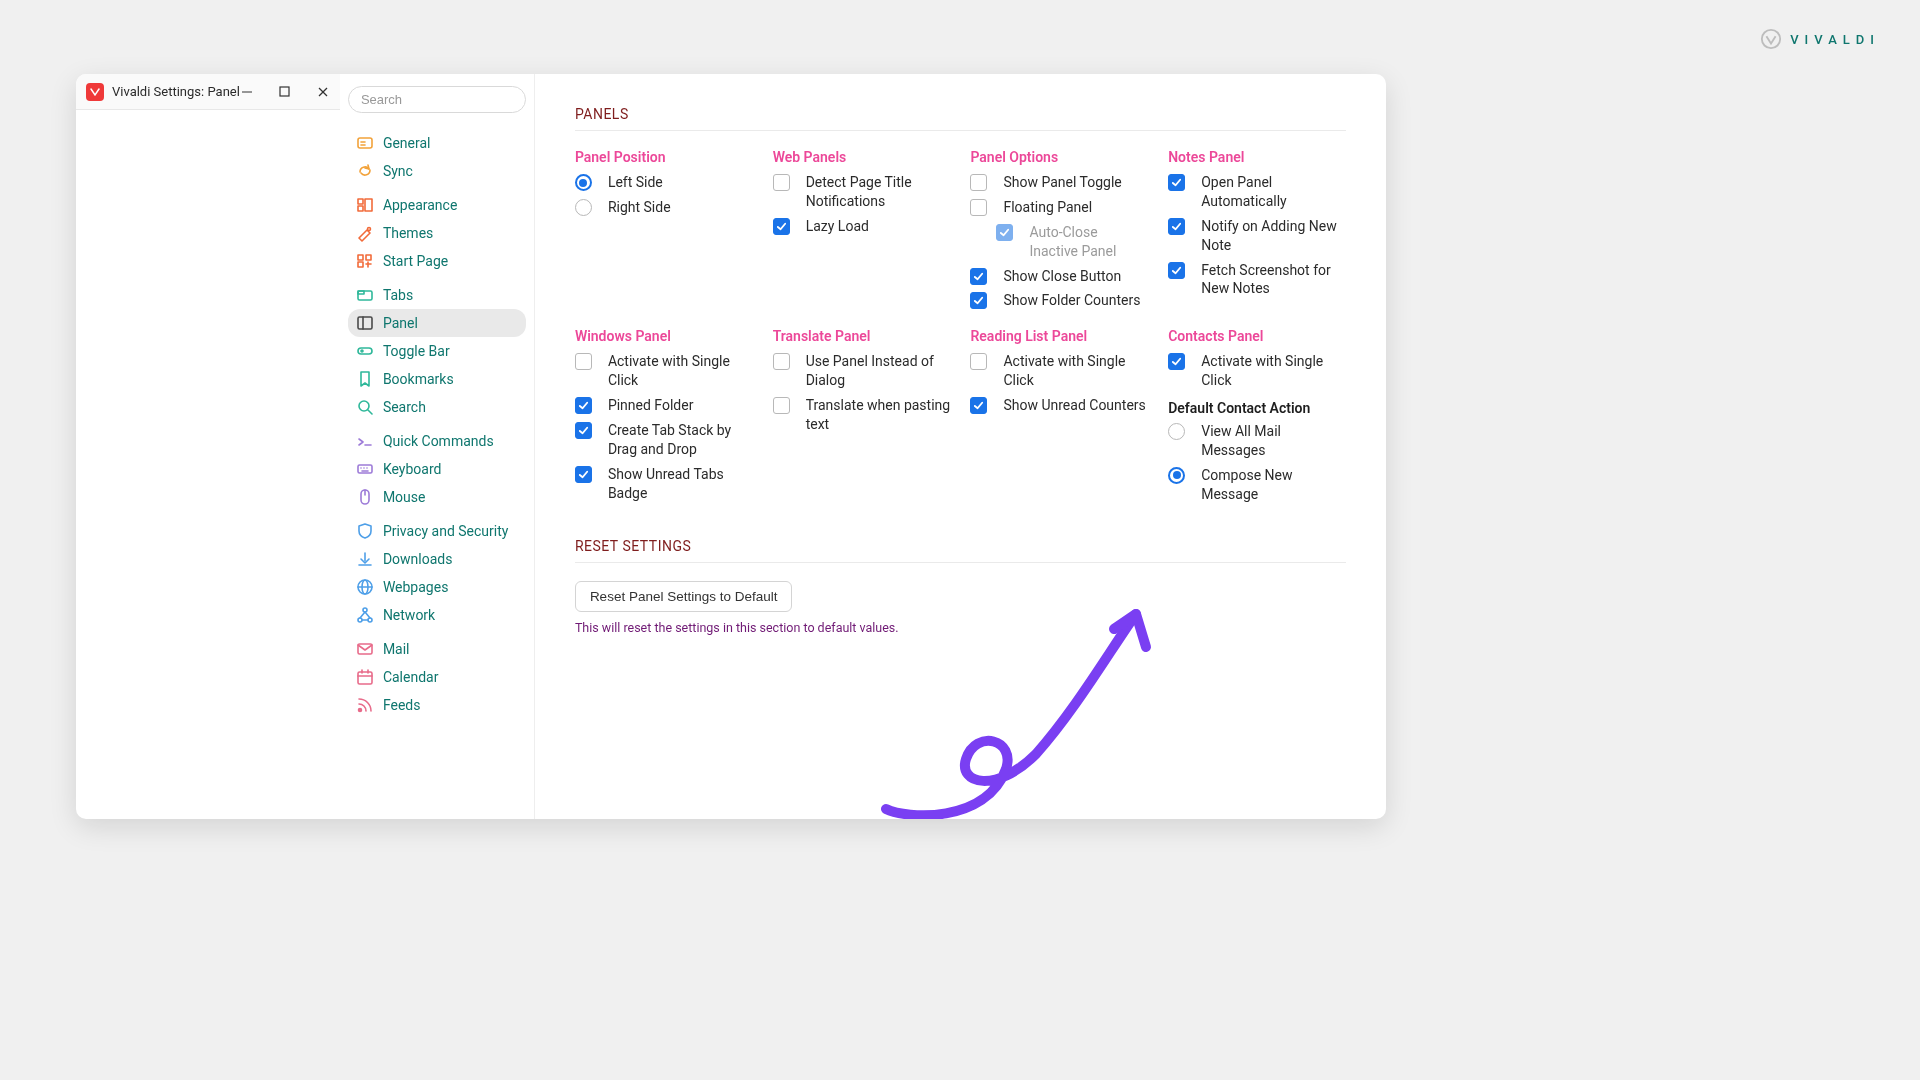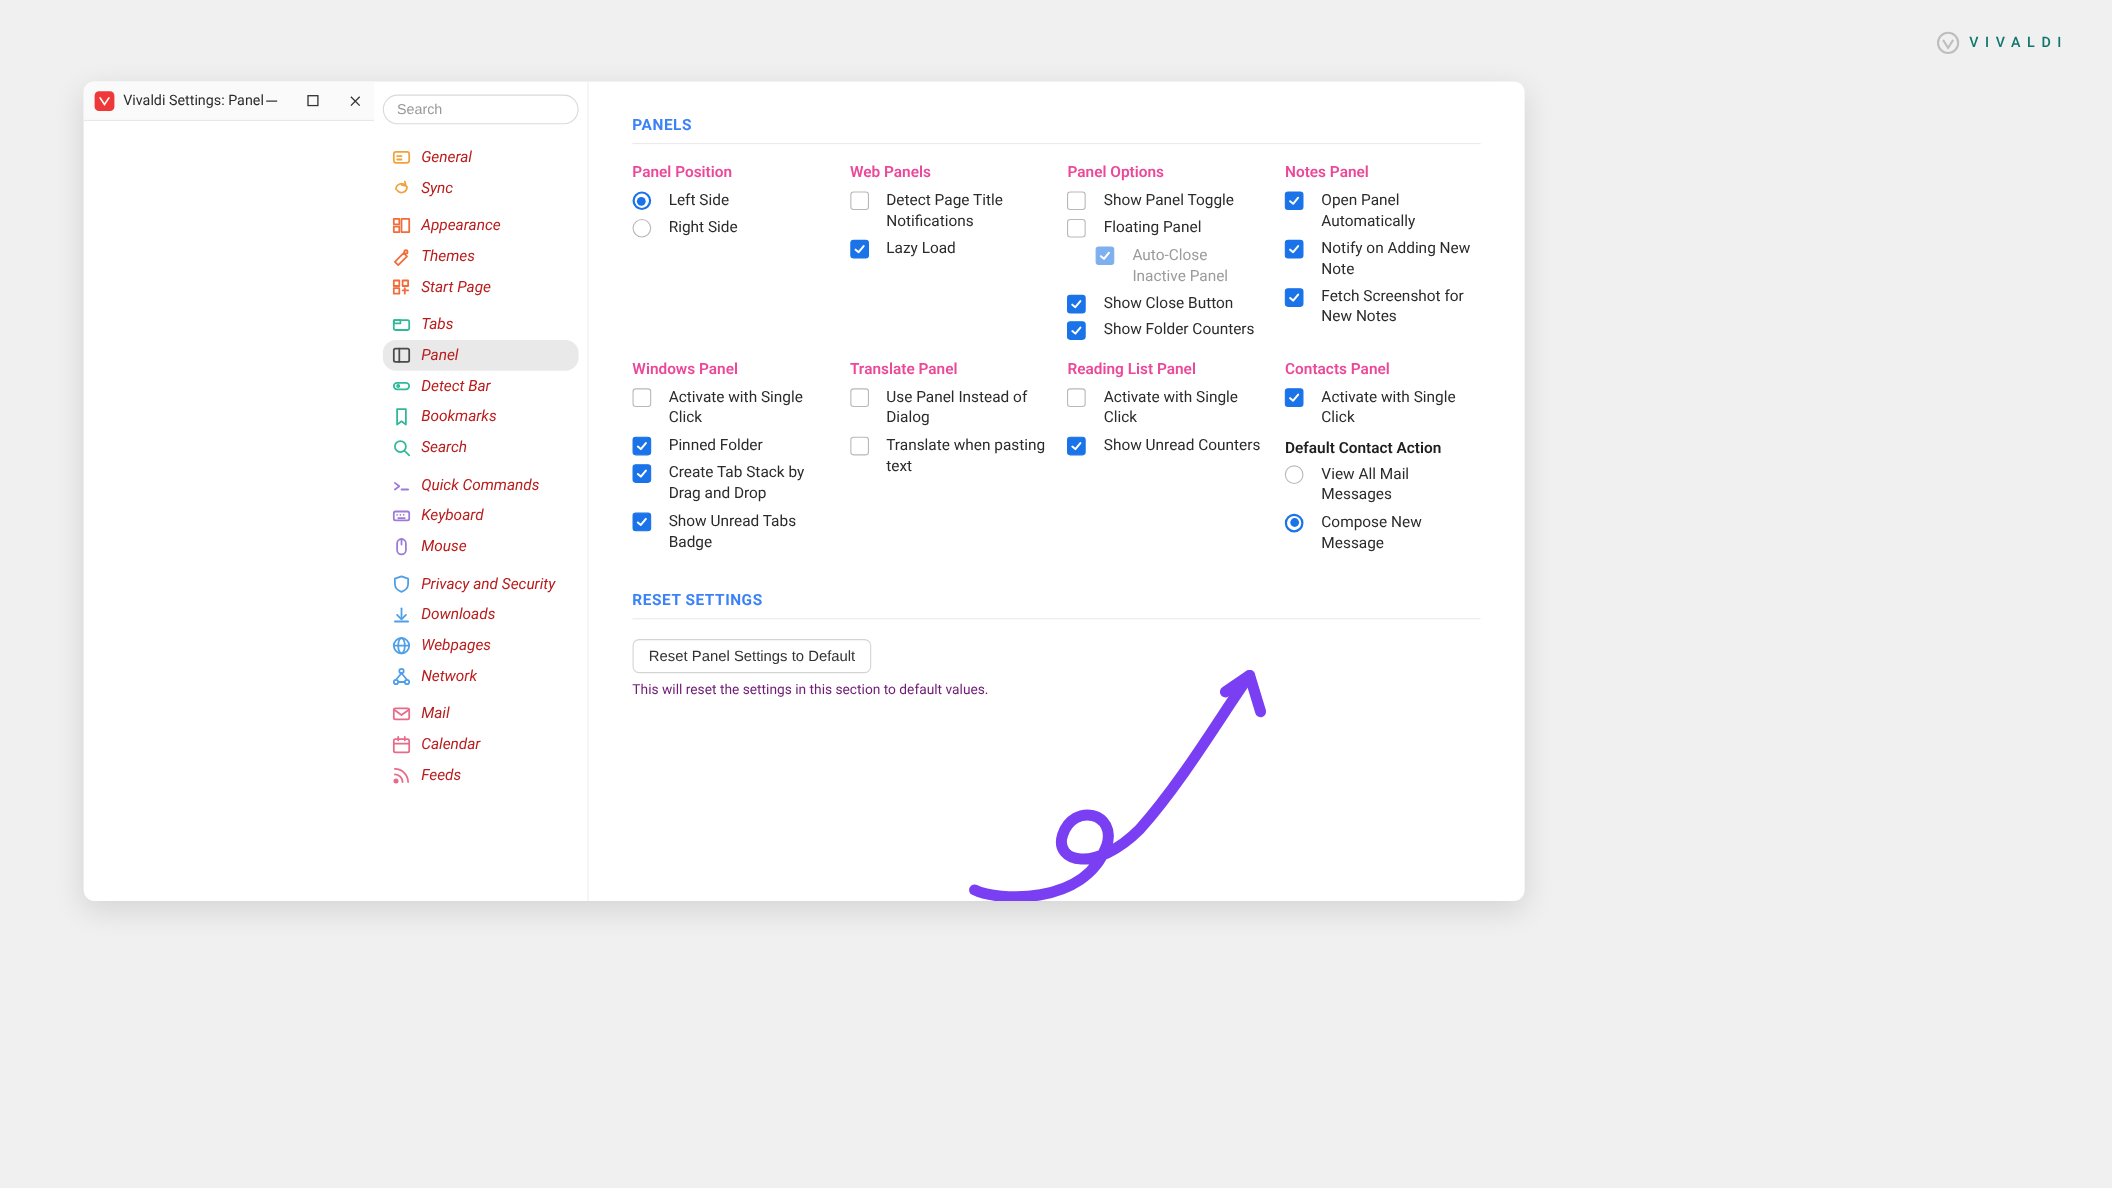--- a/index.html
+++ b/index.html
@@ -75,36 +75,35 @@
 }
 .search::placeholder { color: #999; }
 .side-group { margin-top: 6px; }
 .side-item {
   display: flex;
   align-items: center;
   gap: 9px;
   padding: 5px 8px;
   border-radius: 7px;
   font-size: 14px;
-  color: #b91c1c;
+  color: #0f766e;
   cursor: pointer;
-  font-style: italic;
 }
 .side-item.active { background: #e9e9e9; border-radius: 12px; }
 .side-icon { width: 18px; height: 18px; display:flex; align-items:center; justify-content:center; flex-shrink:0; }
 .content {
   flex: 1;
   padding: 32px 40px;
   overflow-y: auto;
 }
 .sec-title {
   font-size: 14px;
-  font-weight: 700;
+  font-weight: 400;
   letter-spacing: 0.5px;
-  color: #3b82f6;
+  color: #7f1d1d;
   margin-bottom: 8px;
 }
 .sec-divider {
   border: none;
   border-top: 1px solid #eaeaea;
   margin-bottom: 18px;
 }
 .grid4 {
   display: grid;
   grid-template-columns: repeat(4, 1fr);
@@ -288,21 +287,21 @@
               </span>
               <span>Panel</span>
             </div>
             <div class="side-item">
               <span class="side-icon">
                 <svg viewBox="0 0 18 18" stroke="#2fb89a" fill="none" stroke-width="1.6" stroke-linecap="round" stroke-linejoin="round">
                   <rect x="2" y="6" width="14" height="6" rx="3"></rect>
                   <circle cx="6" cy="9" r="1"></circle>
                 </svg>
               </span>
-              <span>Detect Bar</span>
+              <span>Toggle Bar</span>
             </div>
             <div class="side-item">
               <span class="side-icon">
                 <svg viewBox="0 0 18 18" stroke="#2fb89a" fill="none" stroke-width="1.6" stroke-linecap="round" stroke-linejoin="round">
                   <path d="M5 2h8v14l-4-3-4 3z"></path>
                 </svg>
               </span>
               <span>Bookmarks</span>
             </div>
             <div class="side-item">

